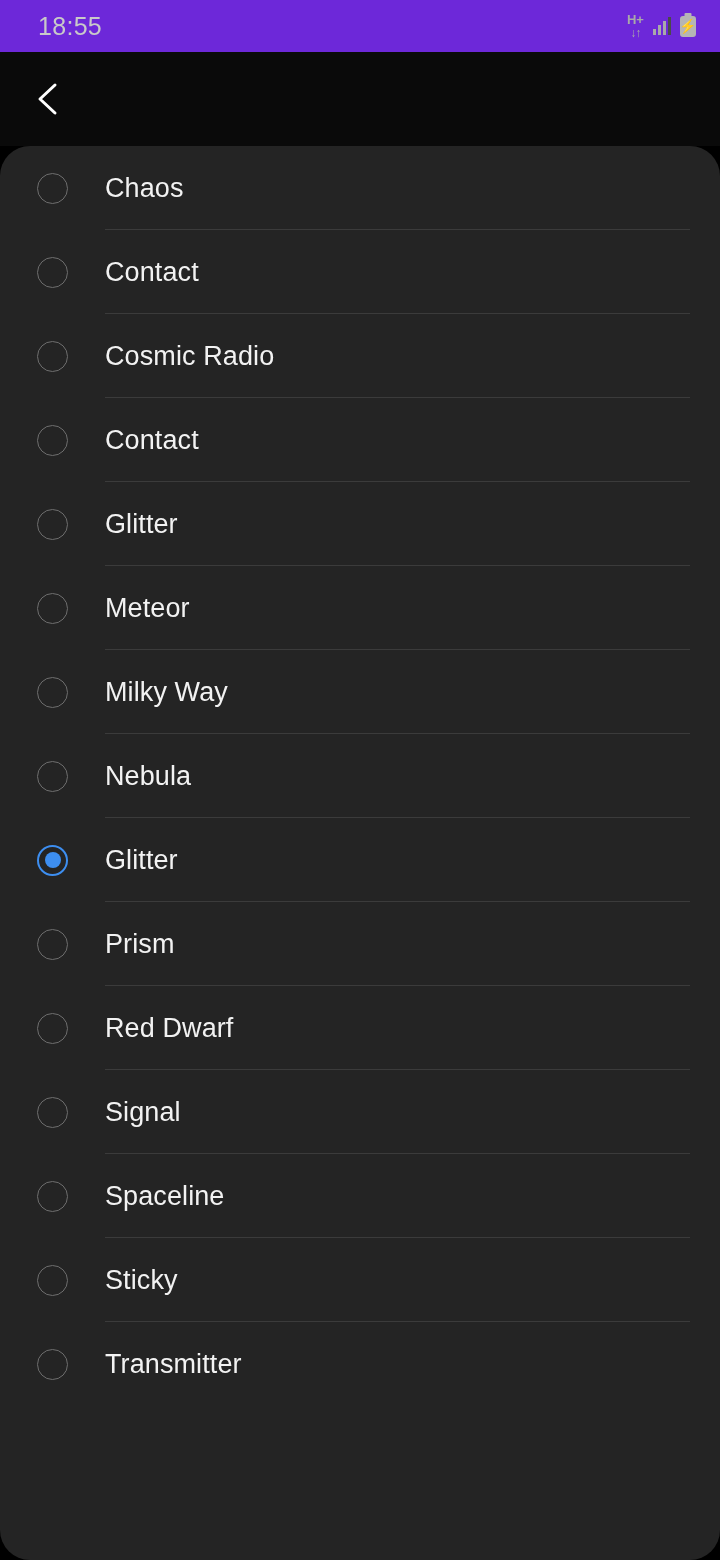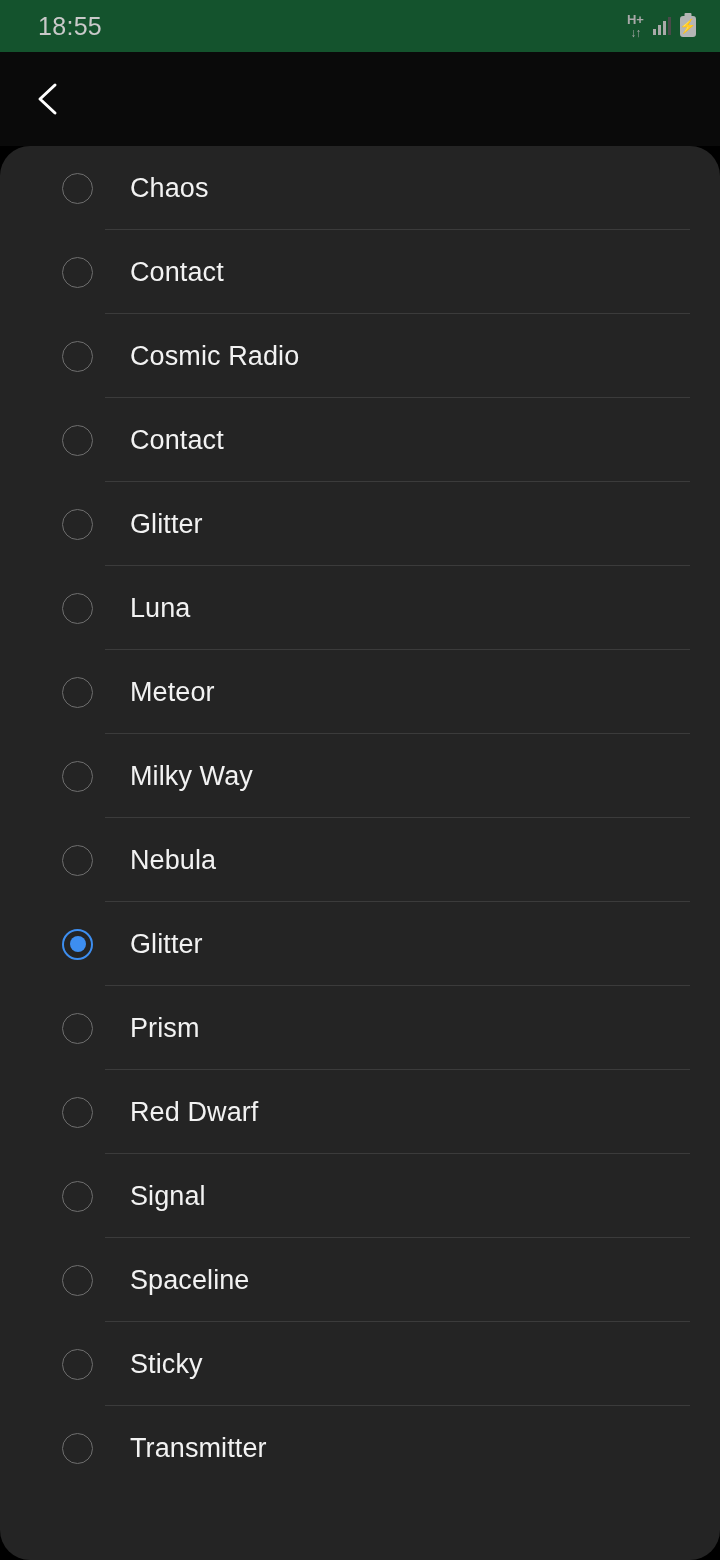--- a/index.html
+++ b/index.html
@@ -8,21 +8,21 @@
     background:#000;
     font-family:"Liberation Sans", sans-serif;
     overflow:hidden;
   }
   .phone { position:relative; width:720px; height:1560px; background:#000; }
 
   
   .status-bar {
     position:absolute; top:0; left:0;
     width:720px; height:52px;
-    background:#14532d;
+    background:#6d28d9;
     display:flex; align-items:center;
     justify-content:space-between;
     padding:0 24px 0 38px;
   }
   .status-clock {
     color:#c9c9c9; font-size:25px; letter-spacing:0.3px;
   }
   .status-icons { display:flex; align-items:center; gap:9px; }
 
   .ic-hplus {
@@ -80,21 +80,20 @@
     position:absolute; top:146px; left:0;
     width:720px; height:1414px;
     background:#242424;
     border-radius:30px;
     overflow:hidden;
   }
   .row {
     position:relative; height:84px;
     display:flex; align-items:center;
     cursor:pointer;
-    padding-left:25px;
   }
   .radio-wrap {
     width:105px; display:flex; align-items:center; justify-content:center;
     flex:0 0 105px;
   }
   .radio {
     width:31px; height:31px; border-radius:50%;
     border:1.6px solid #6e6e6e; background:transparent;
     box-sizing:border-box;
   }
@@ -184,27 +183,20 @@
         <div class="radio-wrap">
           <div class="radio"></div>
         </div>
         <div class="row-label">Glitter</div>
         <div class="divider"></div>
       </div>
       <div class="row">
         <div class="radio-wrap">
           <div class="radio"></div>
         </div>
-        <div class="row-label">Luna</div>
-        <div class="divider"></div>
-      </div>
-      <div class="row">
-        <div class="radio-wrap">
-          <div class="radio"></div>
-        </div>
         <div class="row-label">Meteor</div>
         <div class="divider"></div>
       </div>
       <div class="row">
         <div class="radio-wrap">
           <div class="radio"></div>
         </div>
         <div class="row-label">Milky Way</div>
         <div class="divider"></div>
       </div>

